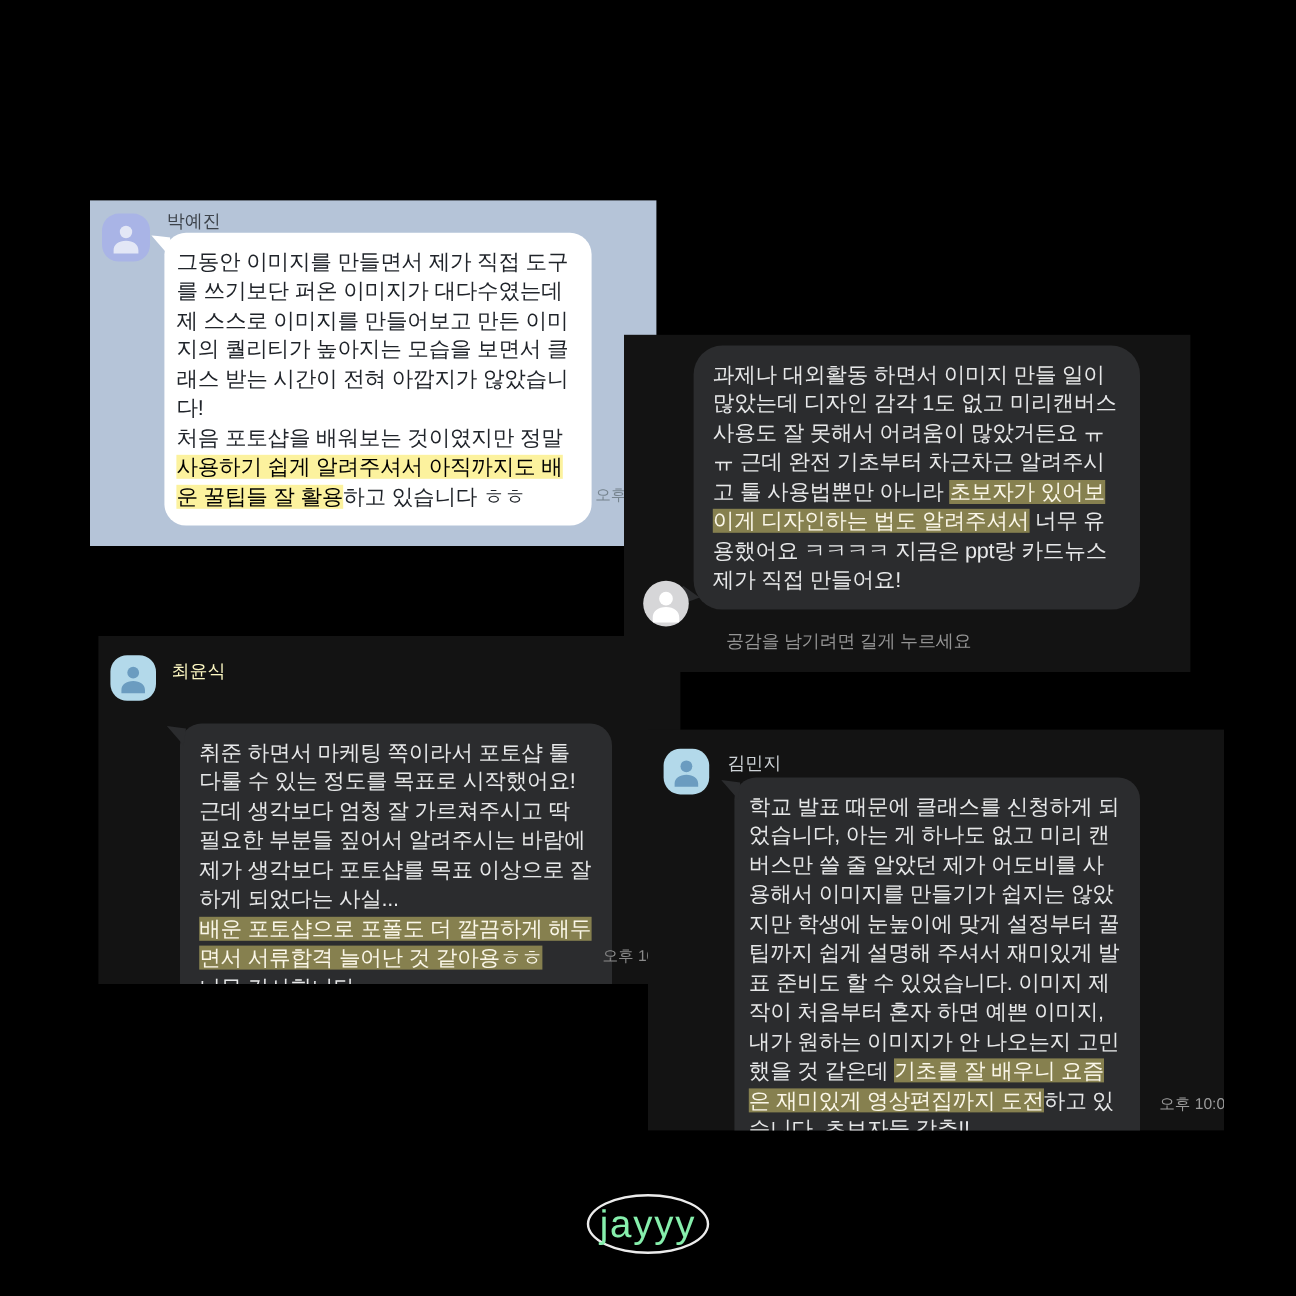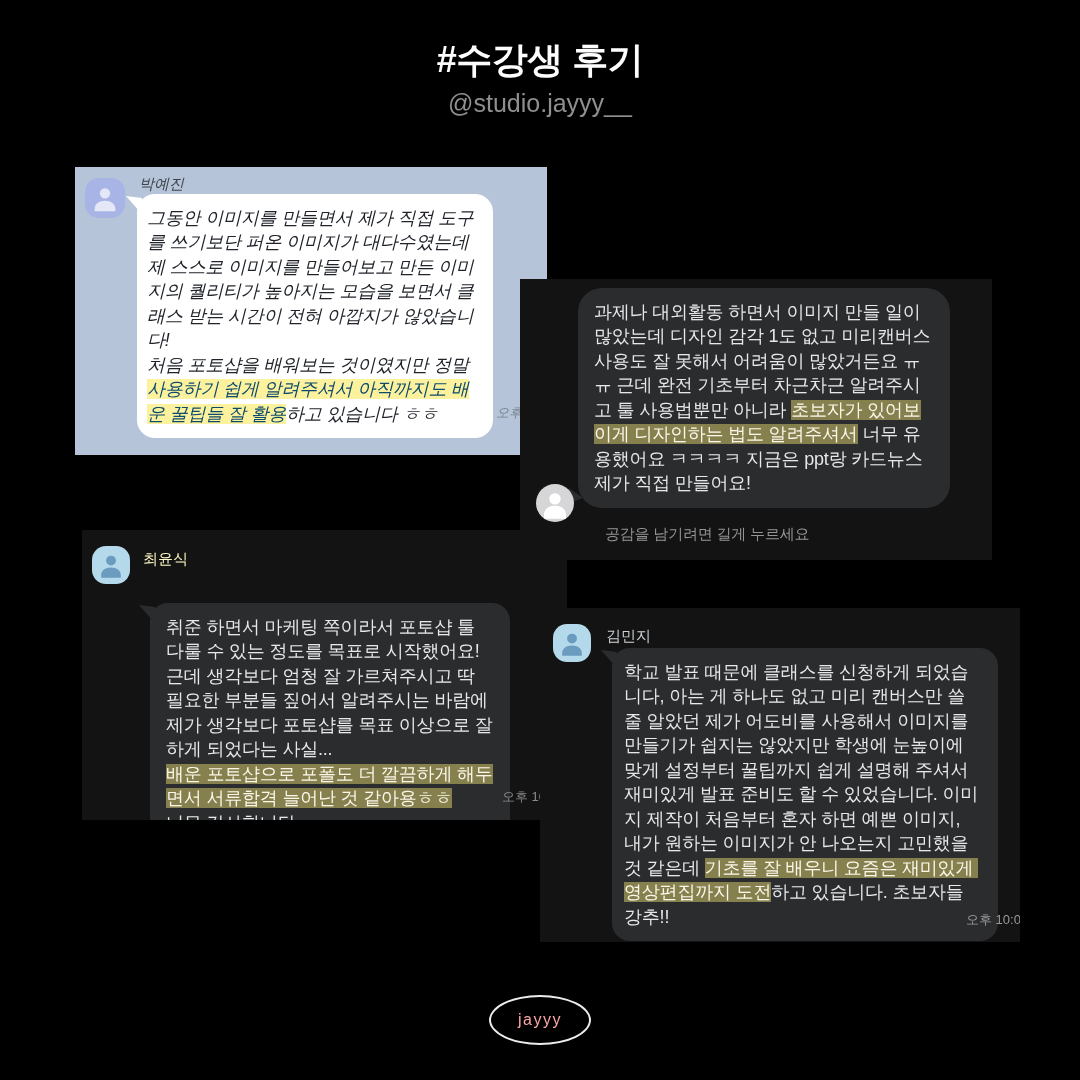--- a/index.html
+++ b/index.html
@@ -22,21 +22,21 @@
   .canvas{position:relative;width:1080px;height:1080px;background:var(--page-bg);overflow:hidden;}
 
   
   .page-title{position:absolute;top:36px;left:0;width:100%;text-align:center;
     color:#fdfdfd;font-size:36px;font-weight:700;letter-spacing:-0.5px;}
   .handle{position:absolute;top:89px;left:0;width:100%;text-align:center;
     color:#8f8f8f;font-size:25px;font-weight:400;}
 
   
   .card{position:absolute;overflow:hidden;}
-  .card.light{background:var(--light-card-bg);z-index:1;font-style:italic;}
+  .card.light{background:var(--light-card-bg);z-index:1;}
   .card.dark{background:var(--dark-card-bg);}
   .card1{left:75px;top:167px;width:472px;height:288px;}
   .card2{left:520px;top:279px;width:472px;height:281px;z-index:2;background:#151515;}
   .card3{left:82px;top:530px;width:485px;height:290px;z-index:1;background:#101010;}
   .card4{left:540px;top:608px;width:480px;height:334px;z-index:2;}
 
   
   .avatar{position:absolute;display:flex;align-items:center;justify-content:center;overflow:hidden;}
   .avatar svg{display:block;}
   .av-square{border-radius:14px;}
@@ -52,52 +52,50 @@
   .card3 .sender{left:61px;top:20px;color:#fef9c3;}
   .card4 .sender{left:66px;top:19px;color:#cdd2d6;}
 
   
   .bubble{position:absolute;border-radius:18px;padding:12px 16px;}
   .light .bubble{background:var(--light-bubble-bg);color:var(--light-bubble-text);}
   .dark .bubble{background:var(--dark-bubble-bg);color:var(--dark-bubble-text);}
   .card1 .bubble{left:62px;top:27px;width:356px;padding-left:10px;}
   .card2 .bubble{left:58px;top:9px;width:372px;border-radius:24px;}
   .card3 .bubble{left:68px;top:53px;width:360px;margin-top:20px;}
-  .card4 .bubble{left:72px;top:40px;width:386px;padding-left:12px;}
+  .card4 .bubble{left:72px;top:40px;width:338px;padding-left:12px;}
   .msg{font-size:18px;line-height:1.36;letter-spacing:-0.2px;white-space:pre-wrap;word-break:break-all;}
-  .light .msg .hl{background:var(--highlight-yellow);color:#0c4a6e;}
+  .light .msg .hl{background:var(--highlight-yellow);color:#000000;}
   .dark .msg .hl{background:var(--highlight-olive);color:#fbf7e9;}
 
   
   .tail{position:absolute;width:16px;height:16px;}
   .tail svg{display:block;}
   .tail-tl{left:-11px;top:2px;}
   .tail-bl{left:-11px;bottom:4px;}
   .light .tail polygon{fill:var(--light-bubble-bg);}
   .dark .tail polygon{fill:var(--dark-bubble-bg);}
 
   
   .timestamp{position:absolute;font-size:13px;white-space:nowrap;}
   .card1 .timestamp{left:421px;top:237px;color:#76848f;}
   .card3 .timestamp{left:420px;top:258px;color:#8a8a8a;}
   .card4 .timestamp{left:426px;top:303px;color:#9b9b9b;}
   .reaction-hint{position:absolute;left:85px;top:246px;font-size:15px;color:#959595;letter-spacing:-0.2px;}
 
   
   .logo-ellipse{position:absolute;left:489px;top:995px;width:102px;height:50px;
     border:2px solid #ececec;border-radius:50%;display:flex;align-items:center;justify-content:center;}
-  .logo-text{color:#fca5a5;font-size:16px;letter-spacing:1.5px;font-weight:400;}
+  .logo-text{color:#86efac;font-size:32px;letter-spacing:1.5px;font-weight:400;}
 </style>
 </head>
 <body>
 
 <div class="canvas">
 
-  <div class="page-title">#수강생 후기</div>
-  <div class="handle">@studio.jayyy__</div>
 
   <section class="card light card1">
     <div class="avatar av-square">
       <span>
         <svg width="40" height="40" viewBox="0 0 24 24">
             <circle cx="12" cy="9.2" r="3.1" fill="#e3e7f6"></circle>
             <path d="M12 13.6c-3.6 0-6.2 1.9-6.2 4.7V20h12.4v-1.7c0-2.8-2.6-4.7-6.2-4.7z" fill="#e3e7f6"></path>
           </svg>
       </span>
     </div>

